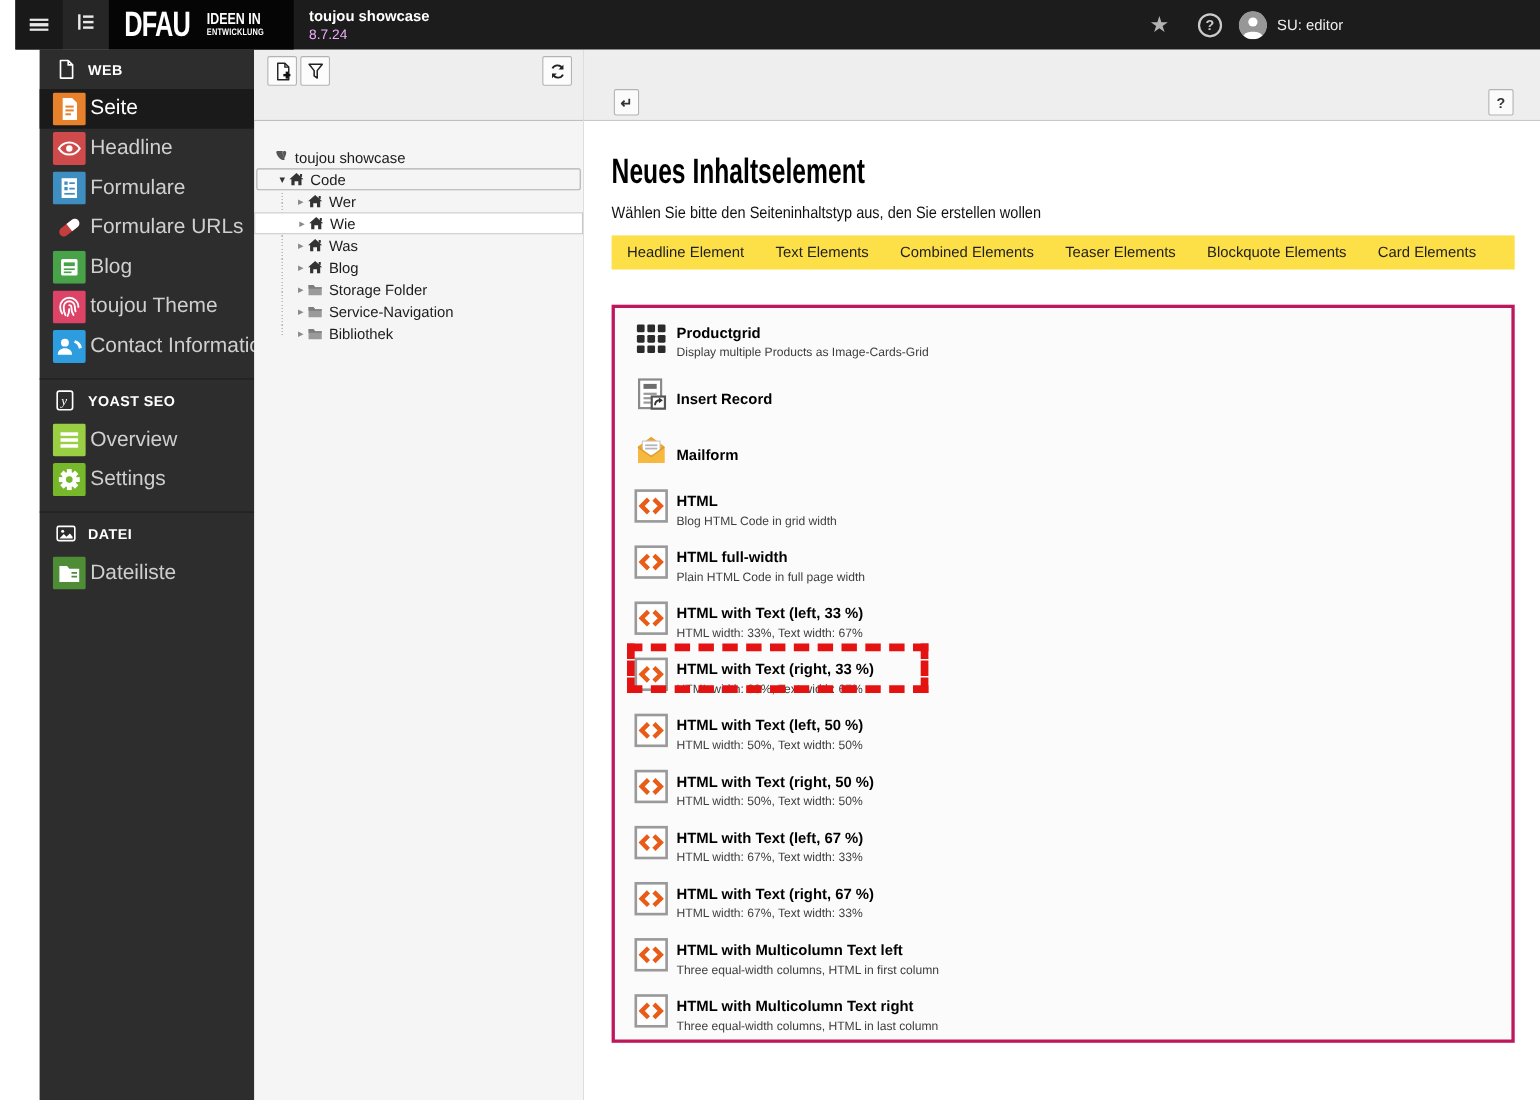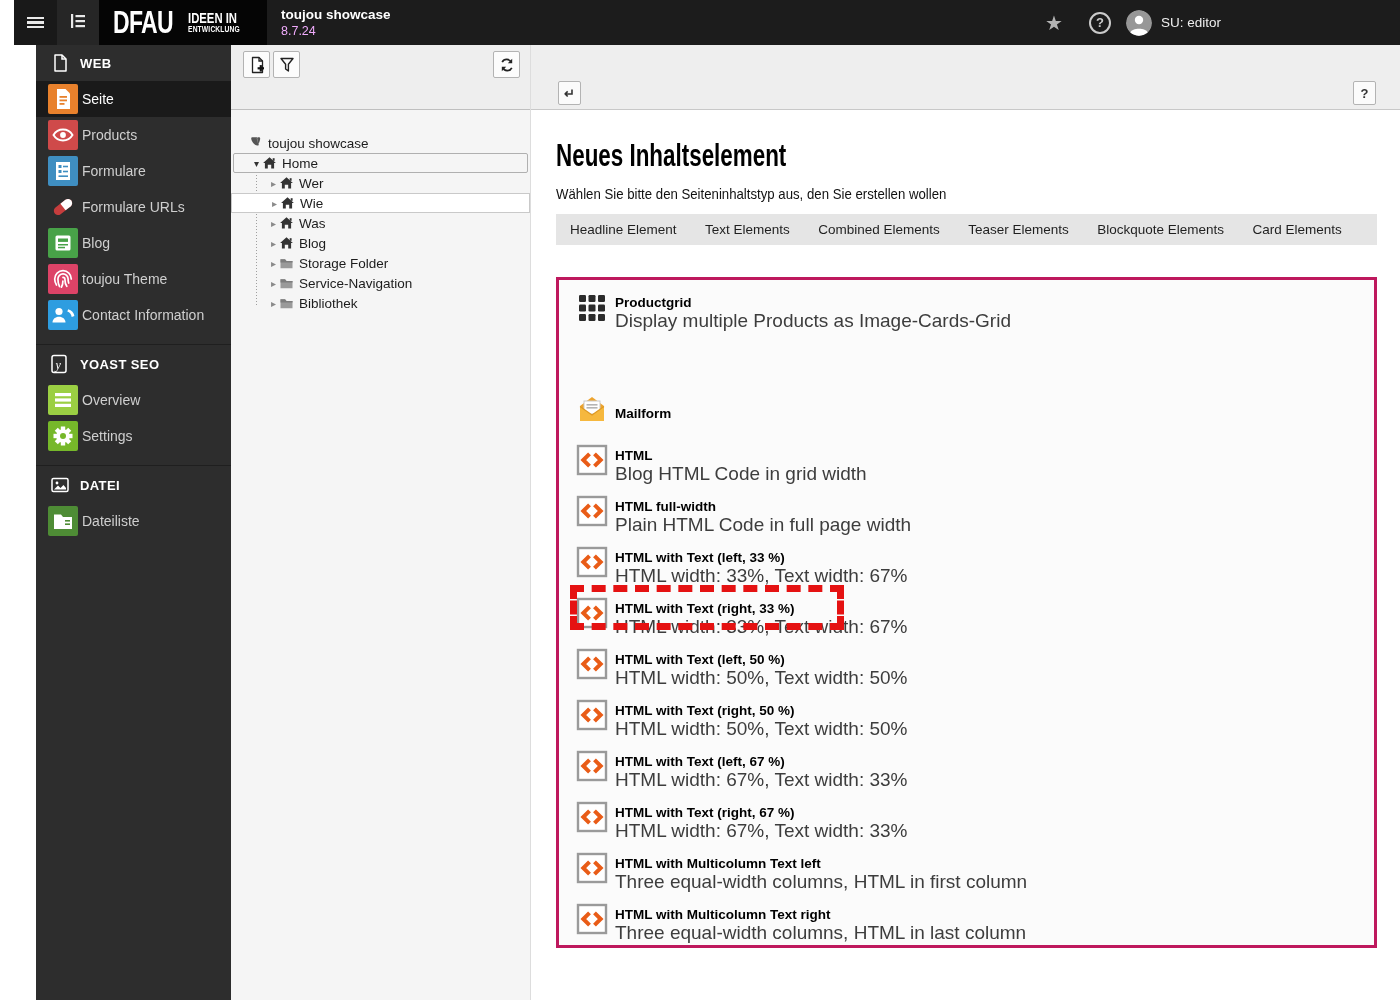--- a/index.html
+++ b/index.html
@@ -30,21 +30,21 @@
   .sidebar { position:absolute; left:0; top:45px; width:231px; height:955px; background:#2d2d2d;margin-left:36px; }
   .sb-section { padding:0; }
   .sb-section + .sb-section { margin-top:11px; border-top:1px solid #1f1f1f; padding-top:1px; }
   .sb-header { height:36px; display:flex; align-items:center; cursor:pointer; position:relative; }
   .sb-header .hicon { width:20px; height:20px; margin-left:14px; }
   .sb-header .hlabel { color:#fff; font-size:13px; font-weight:bold; letter-spacing:.4px; margin-left:10px; }
   .sb-header .chev { position:absolute; right:18px; color:#c7c7c7; font-size:11px; }
   .sb-item { height:36px; display:flex; align-items:center; cursor:pointer; }
   .sb-item.active { background:#1a1a1a; }
   .sb-item .micon { width:30px; height:30px; margin-left:12px; border-radius:2px; flex:none; }
-  .sb-item .mlabel { color:#cfcfcf; font-size:14px; margin-left:4px; padding-left:0; margin-left:4px; }
+  .sb-item .mlabel { color:#cfcfcf; font-size:19px; margin-left:4px; padding-left:0; margin-left:4px; }
   .sb-item .mlabel { margin-left:4px; }
   .sb-item.active .mlabel { color:#fff; }
 
   
   .treepanel { position:absolute; left:231px; top:45px; width:300px; height:955px; background:#f5f5f5; border-right:1px solid #ddd; }
   .tp-toolbar { position:absolute; left:0; top:0; width:100%; height:65px; background:#eee; border-bottom:1px solid #bfbfbf; }
   .tp-btn { position:absolute; top:6px; width:27px; height:27px; background:#fcfcfc; border:1px solid #b3b3b3; border-radius:2px; display:flex; align-items:center; justify-content:center; cursor:pointer; }
   .tp-btn.b1 { left:12px; } .tp-btn.b2 { left:42px; } .tp-btn.b3 { right:10px; }
   .tree { position:absolute; left:0; top:88px; width:100%; font-size:13.5px; color:#1c1c1c; }
   .trow { height:20px; display:flex; align-items:center; white-space:nowrap; cursor:pointer; position:relative; }
@@ -60,33 +60,33 @@
     background:repeating-linear-gradient(to bottom,#9f9f9f 0 1px,transparent 1px 3px); }
 
   
   .main { position:absolute; left:531px; top:45px; width:869px; height:955px; background:#fff; }
   .docheader { position:absolute; left:0; top:0; width:100%; height:65px; background:#eee; border-bottom:1px solid #c8c8c8; }
   .dh-btn { position:absolute; top:36px; width:23px; height:24px; background:#fbfbfb; border:1px solid #b3b3b3; border-radius:2px; font-size:13px; font-weight:bold; color:#333; display:flex; align-items:center; justify-content:center; cursor:pointer; }
   .dh-return { left:27px; } .dh-help { left:822px; }
   .page-title { position:absolute; left:25px; top:88px; font-size:32px; font-weight:bold; color:#000; transform:scaleX(.7); transform-origin:0 50%; white-space:nowrap; line-height:1.4; }
   .page-subtitle { position:absolute; left:25px; top:140px; font-size:15px; color:#111; transform:scaleX(.88); transform-origin:0 50%; white-space:nowrap; }
 
-  .tabstrip { position:absolute; left:25px; top:169px; width:821px; background:#e5e5e5; z-index:2; }
+  .tabstrip { position:absolute; left:25px; top:169px; width:821px; background:#fde047; z-index:2; }
   .tabrow { white-space:nowrap; padding-left:2px; }
   .tabrow1 { height:31px; } .tabrow2 { height:32px; }
   .tab { display:inline-block; padding:0 12px; line-height:31px; font-size:13.5px; color:#1f1f1f; cursor:pointer; }
   .tabrow2 .tab { line-height:32px; }
   .tab.active { background:#fbfbfb; border:1px solid #bcbcbc; border-bottom:none; border-radius:3px 3px 0 0; height:33px; margin-bottom:-1px; position:relative; z-index:3; }
 
   .wizard-panel { position:absolute; left:25px; top:232px; width:821px; height:671px; background:#fbfbfb; border:3px solid #be185d; z-index:1; }
   .citem { position:absolute; left:0; width:100%; height:51px; cursor:pointer; }
   .ci-icon { position:absolute; left:17px; top:5px; width:32px; height:32px; }
   .ci-text { position:absolute; left:56px; top:0; height:51px; display:flex; flex-direction:column; justify-content:center; }
   .ci-title { font-size:13.5px; font-weight:bold; color:#000; line-height:18px; }
-  .ci-desc { font-size:19px; color:#3d3d3d; line-height:18px; }
+  .ci-desc { font-size:11px; color:#3d3d3d; line-height:18px; }
   .ci-desc:empty { display:none; }
 
   .annotation-box { position:absolute; left:11px; top:305px; width:274px; height:45px; border:7px dashed #e51212; z-index:5; pointer-events:none; }
 </style>
 </head>
 <body>
 
 <div class="topbar">
   <div class="tb-btn tb-hamburger">
     <div class="hamb">
@@ -155,21 +155,21 @@
       <span class="mlabel">Seite</span>
     </div>
     <div class="sb-item">
       <span class="micon">
         <svg width="30" height="30" viewBox="0 0 30 30">
             <rect width="30" height="30" rx="2" fill="#cf4a4a"></rect>
             <path d="M15 9.5c-4.6 0-8 3-9.5 5.5 1.5 2.5 4.9 5.5 9.5 5.5s8-3 9.5-5.5c-1.5-2.5-4.9-5.5-9.5-5.5z" fill="none" stroke="#fff" stroke-width="1.9"></path>
             <circle cx="15" cy="15" r="2.9" fill="#fff"></circle>
           </svg>
       </span>
-      <span class="mlabel">Products</span>
+      <span class="mlabel">Headline</span>
     </div>
     <div class="sb-item">
       <span class="micon">
         <svg width="30" height="30" viewBox="0 0 30 30">
             <rect width="30" height="30" rx="2" fill="#3f8ec1"></rect>
             <rect x="8" y="6" width="14" height="18" fill="#fff"></rect>
             <rect x="10.5" y="9" width="3" height="3" fill="#3f8ec1"></rect>
             <rect x="15" y="9.7" width="5" height="1.6" fill="#3f8ec1"></rect>
             <rect x="10.5" y="14" width="3" height="3" fill="#3f8ec1"></rect>
             <rect x="15" y="14.7" width="5" height="1.6" fill="#3f8ec1"></rect>
@@ -333,21 +333,21 @@
       <span>toujou showcase</span>
     </div>
     <div class="trow lvl1 outlined">
       <span class="chev open">▾</span>
       <span class="ticon">
         <svg width="15" height="14" viewBox="0 0 14 14">
             <rect x="10.2" y="2.2" width="1.9" height="2.6" fill="#333"></rect>
             <path d="M7 1.2 13.4 7h-1.8v5.4H8.7V8.8H5.3v3.6H2.4V7H.6z" fill="#333"></path>
           </svg>
       </span>
-      <span>Home</span>
+      <span>Code</span>
     </div>
     <div class="trow lvl2">
       <span class="chev">▸</span>
       <span class="ticon">
         <svg width="15" height="14" viewBox="0 0 14 14">
             <rect x="10.2" y="2.2" width="1.9" height="2.6" fill="#333"></rect>
             <path d="M7 1.2 13.4 7h-1.8v5.4H8.7V8.8H5.3v3.6H2.4V7H.6z" fill="#333"></path>
           </svg>
       </span>
       <span>Wer</span>
@@ -450,20 +450,37 @@
             <rect x="12.5" y="23" width="7" height="7" rx="1.2"></rect>
             <rect x="22" y="23" width="7" height="7" rx="1.2"></rect>
           </svg>
       </span>
       <div class="ci-text">
           <div class="ci-title">Productgrid</div>
           <div class="ci-desc">Display multiple Products as Image-Cards-Grid</div>
         </div>
     </div>
 
+    <div class="citem" style="top:57px">
+      <span class="ci-icon">
+        <svg width="32" height="32" viewBox="0 0 32 32">
+            <rect x="5" y="3" width="20" height="26" fill="#fff" stroke="#8a8a8a" stroke-width="2"></rect>
+            <rect x="9" y="7" width="12" height="4.5" fill="#6e6e6e"></rect>
+            <rect x="9" y="15" width="12" height="2" fill="#9a9a9a"></rect>
+            <rect x="9" y="19" width="7" height="2" fill="#9a9a9a"></rect>
+            <rect x="9" y="23" width="7" height="2" fill="#9a9a9a"></rect>
+            <rect x="16.5" y="18.5" width="12" height="11" fill="#fff" stroke="#555" stroke-width="2"></rect>
+            <path d="M19.5 26.5c0-3 1.6-4.4 4-4.6" fill="none" stroke="#333" stroke-width="1.7"></path>
+            <path d="M23 19.3l3.6 2.6-3.6 2.6z" fill="#333"></path>
+          </svg>
+      </span>
+      <div class="ci-text">
+          <div class="ci-title">Insert Record</div>
+        </div>
+    </div>
 
     <div class="citem" style="top:108px">
       <span class="ci-icon">
         <svg width="32" height="32" viewBox="0 0 32 32">
             <path d="M4 13 16 4l12 9v15H4z" fill="#eda42f"></path>
             <rect x="8" y="8" width="16" height="13" fill="#fff" stroke="#c9c9c9" stroke-width="1"></rect>
             <rect x="10.5" y="11" width="11" height="1.6" fill="#b5b5b5"></rect>
             <rect x="10.5" y="14" width="11" height="1.6" fill="#b5b5b5"></rect>
             <path d="M4 28V13.5L16 22l12-8.5V28z" fill="#f6b83e"></path>
             <path d="M4 13.5 16 22l12-8.5" fill="none" stroke="#de9a25" stroke-width="1.2"></path>

